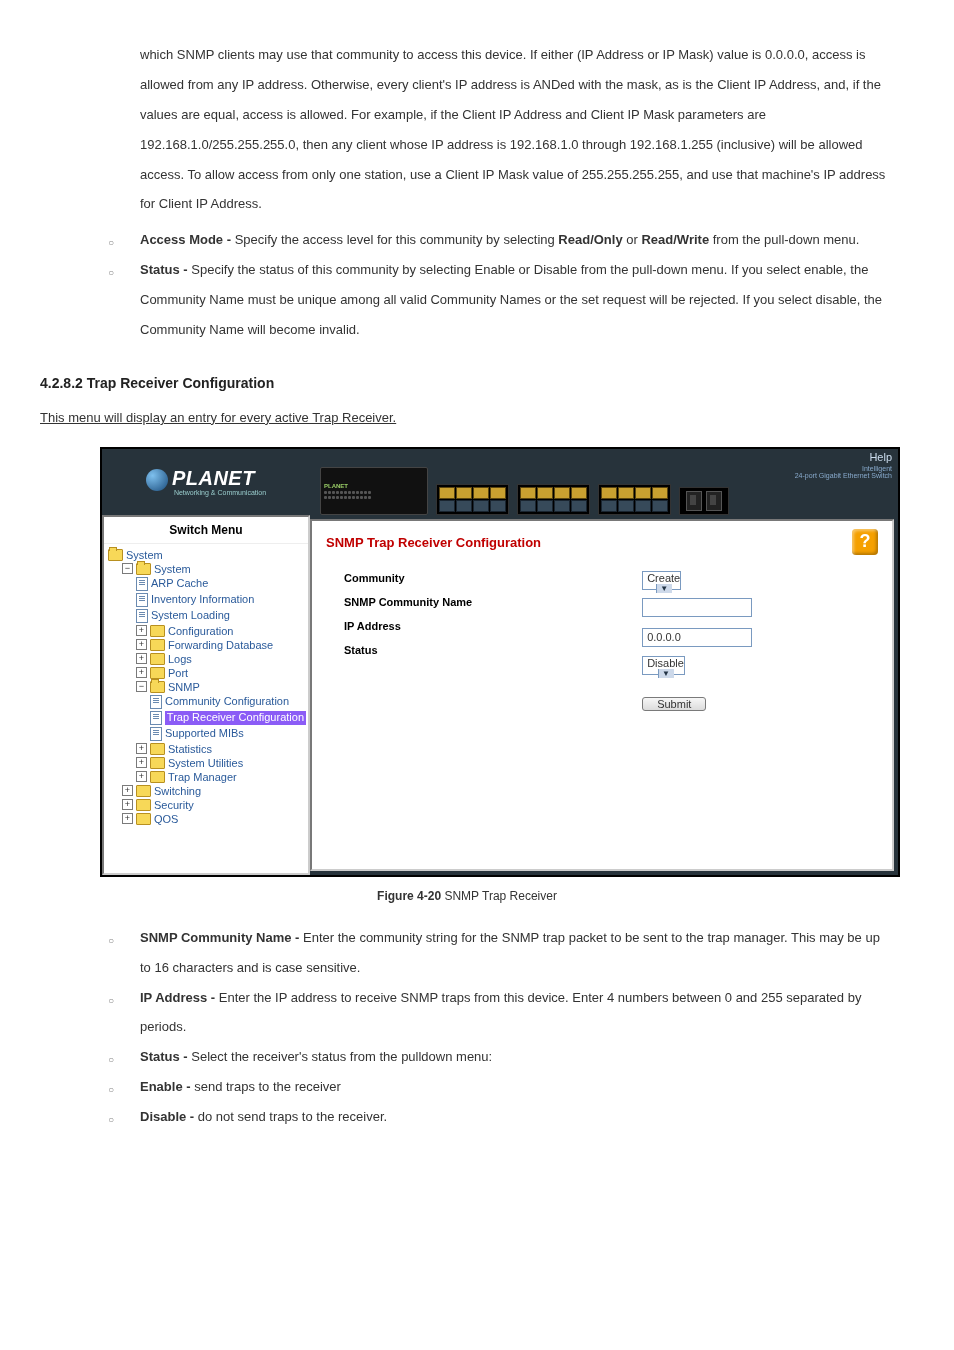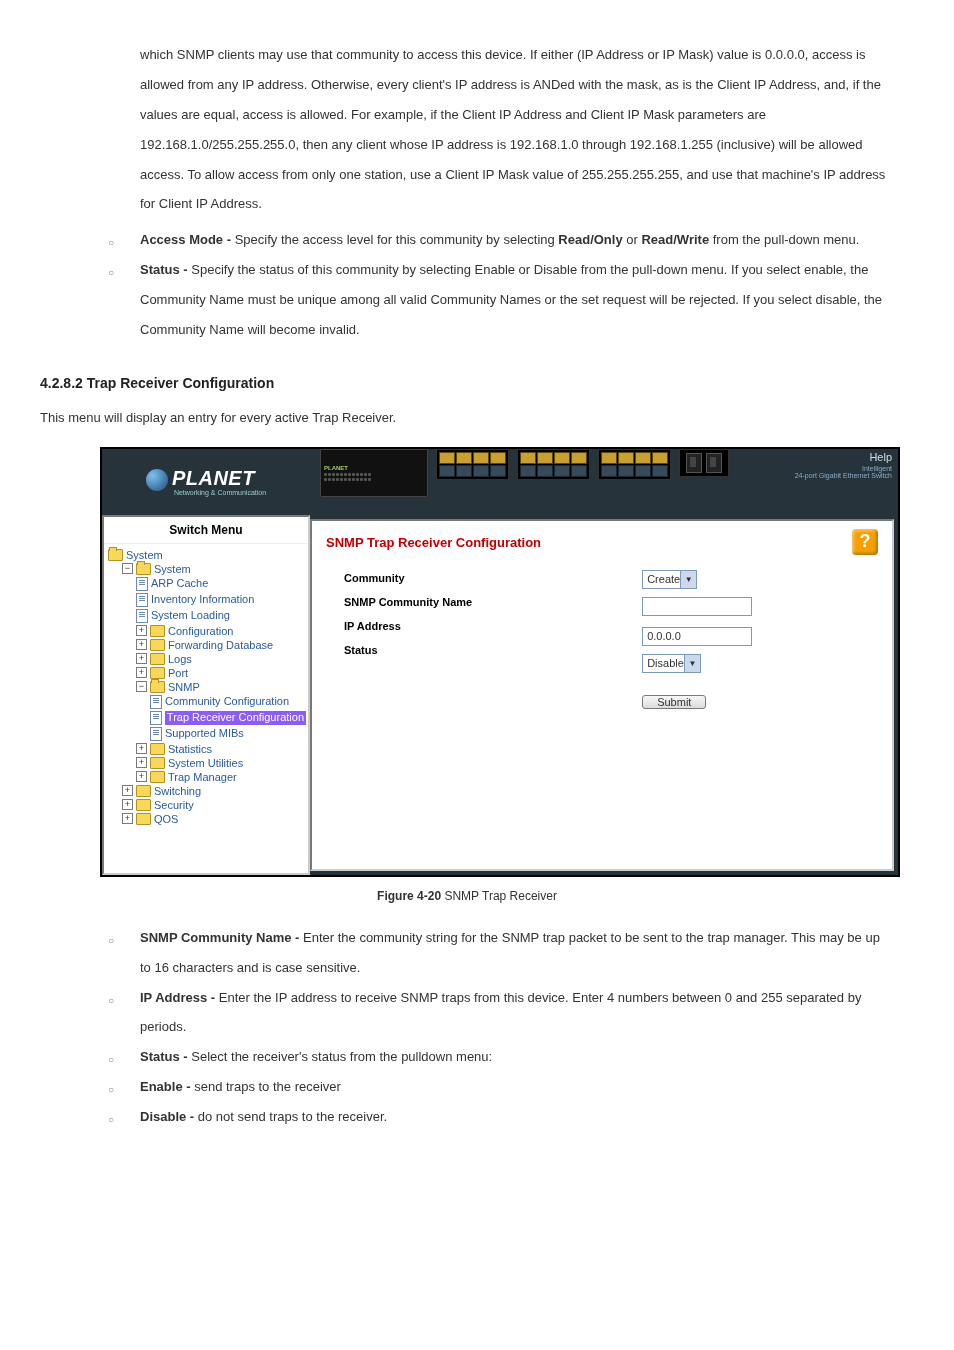--- a/index.html
+++ b/index.html
@@ -36,20 +36,21 @@
   }
   .section-heading {
     font-weight: bold;
     font-size: 14px;
     margin: 30px 0 12px 0;
     color: #222;
   }
   .subtext {
     line-height: 2.3;
     margin-bottom: 12px;
+    text-decoration: underline;
   }
   
   .shot-wrap {
     margin: 14px 0 8px 60px;
     width: 800px;
     border: 2px solid #000;
     background: #27333b;
     box-sizing: border-box;
   }
   .shot-header {
@@ -85,21 +86,21 @@
     color: #9cc;
     font-style: normal;
     font-weight: normal;
     display: block;
     margin-top: -2px;
     margin-left: 28px;
   }
   .device-img {
     flex: 1;
     display: flex;
-    align-items: flex-start;
+    align-items: flex-end;
     gap: 8px;
     padding: 0 10px;
     position: relative;
   }
   .mini-panel {
     width: 100px; height: 40px;
     background: #111;
     border: 1px solid #444;
     border-radius: 2px;
     display: flex; flex-direction: column;
@@ -192,20 +193,21 @@
     box-shadow: inset -2px -2px 3px rgba(0,0,0,0.25), inset 2px 2px 3px rgba(255,255,255,0.4);
   }
   .form-area { display:flex; gap:170px; margin-left:18px; }
   .labels-col .lbl { font-size:11px; font-weight:bold; color:#000; padding:6px 0; }
   .fields-col .fld { padding:4px 0; }
   .fake-select {
     display:inline-flex; align-items:center;
     border:1px solid #7a9ac0; background:#fff;
     height:17px; font-size:11px;
     padding:0 0 0 4px;
+    flex-direction:column;
   }
   .fake-select .arrow {
     width:15px; height:17px; background:#cdd9ea;
     border-left:1px solid #7a9ac0;
     display:flex; align-items:center; justify-content:center;
     color:#234; font-size:8px;
   }
   .fake-input {
     border:1px solid #7a9ac0; background:#fff;
     height:17px; font-size:11px; padding:0 4px;

